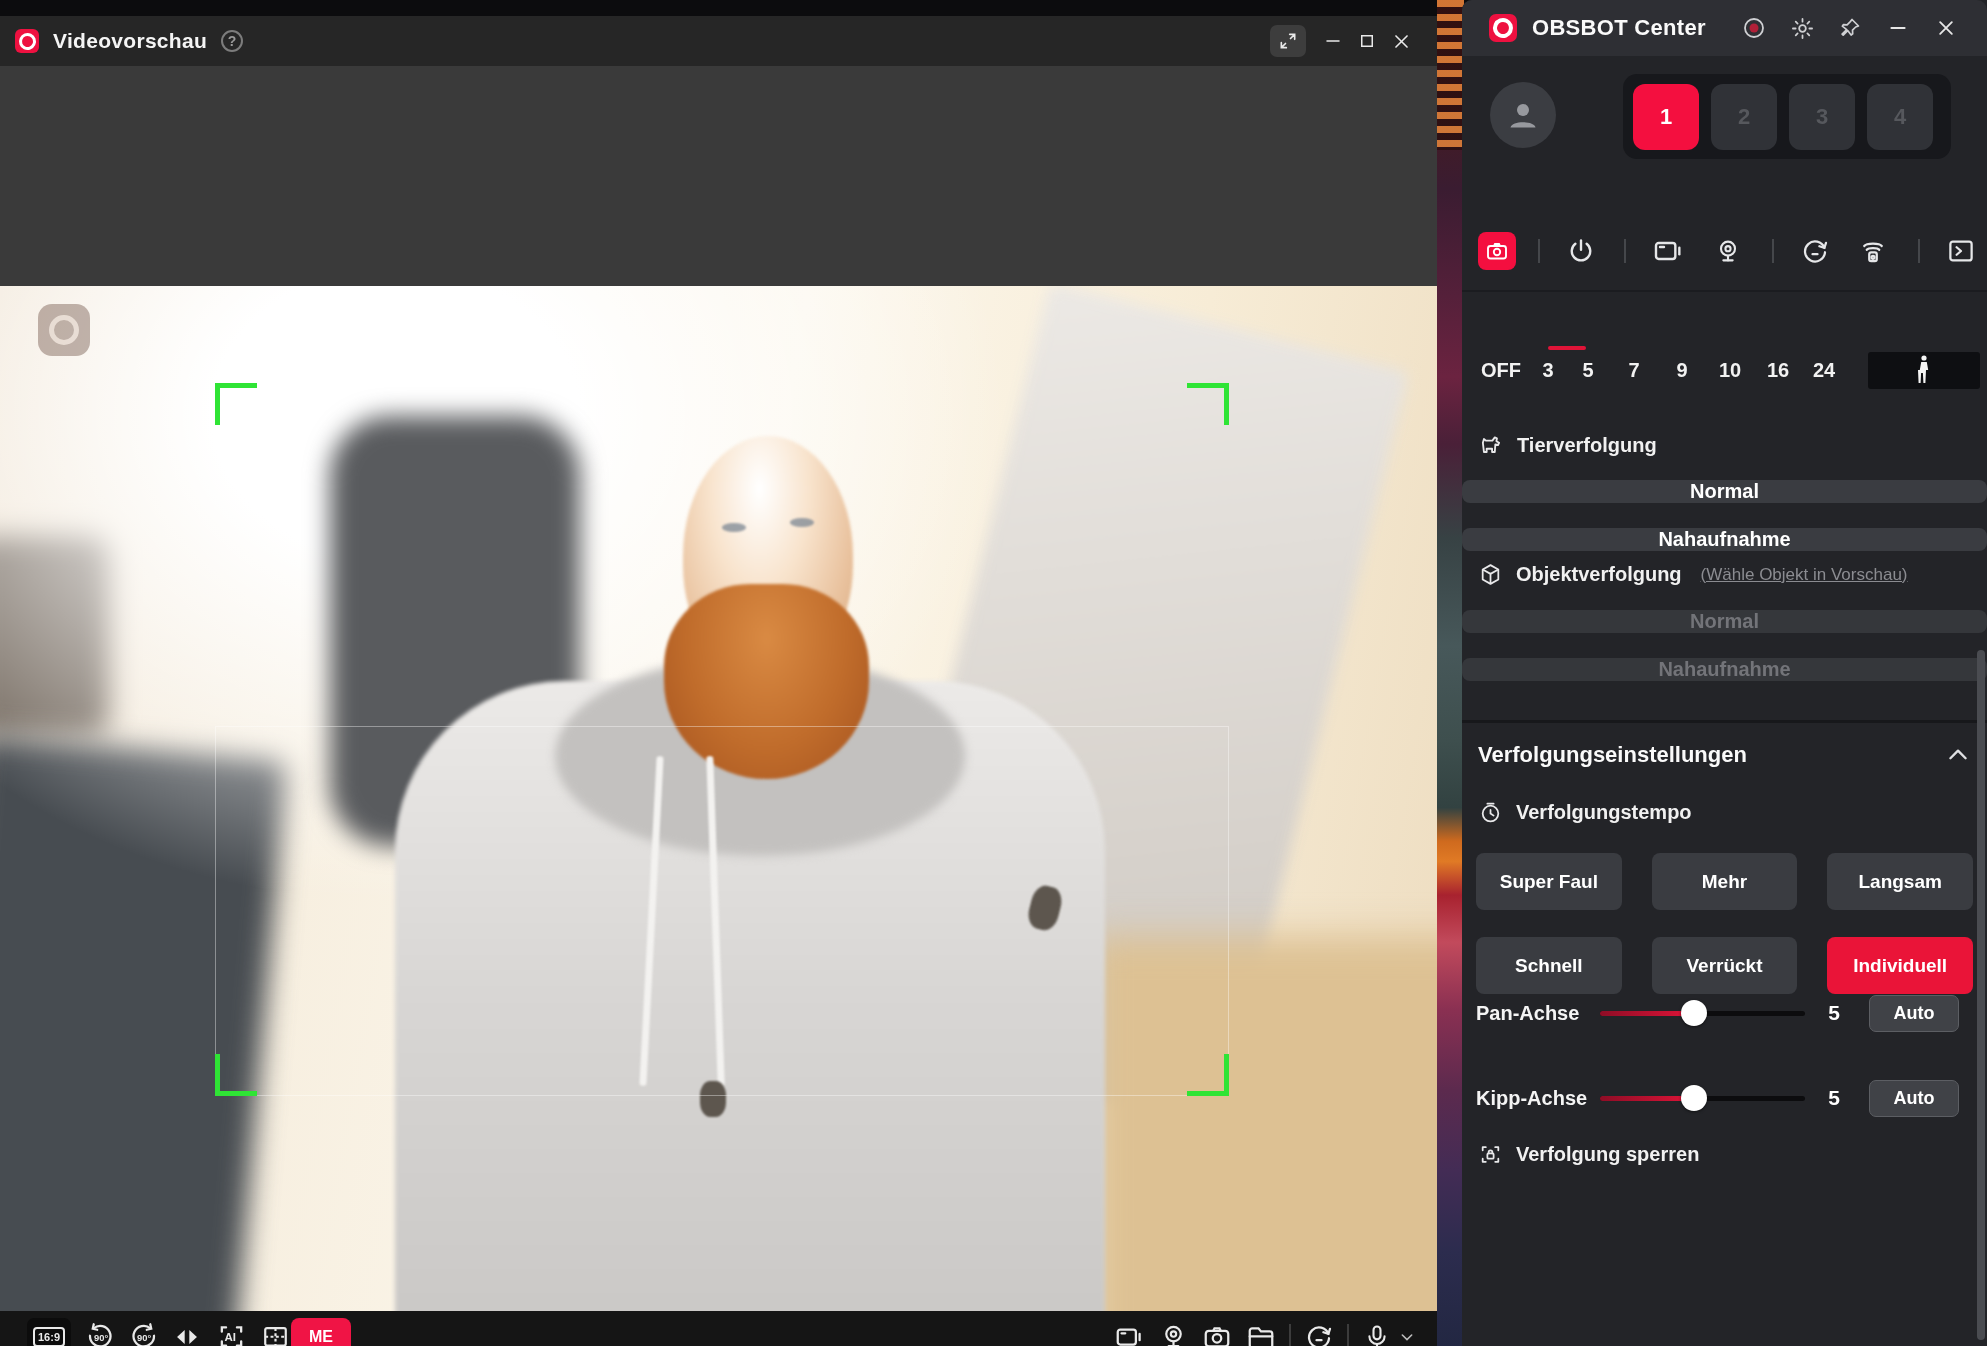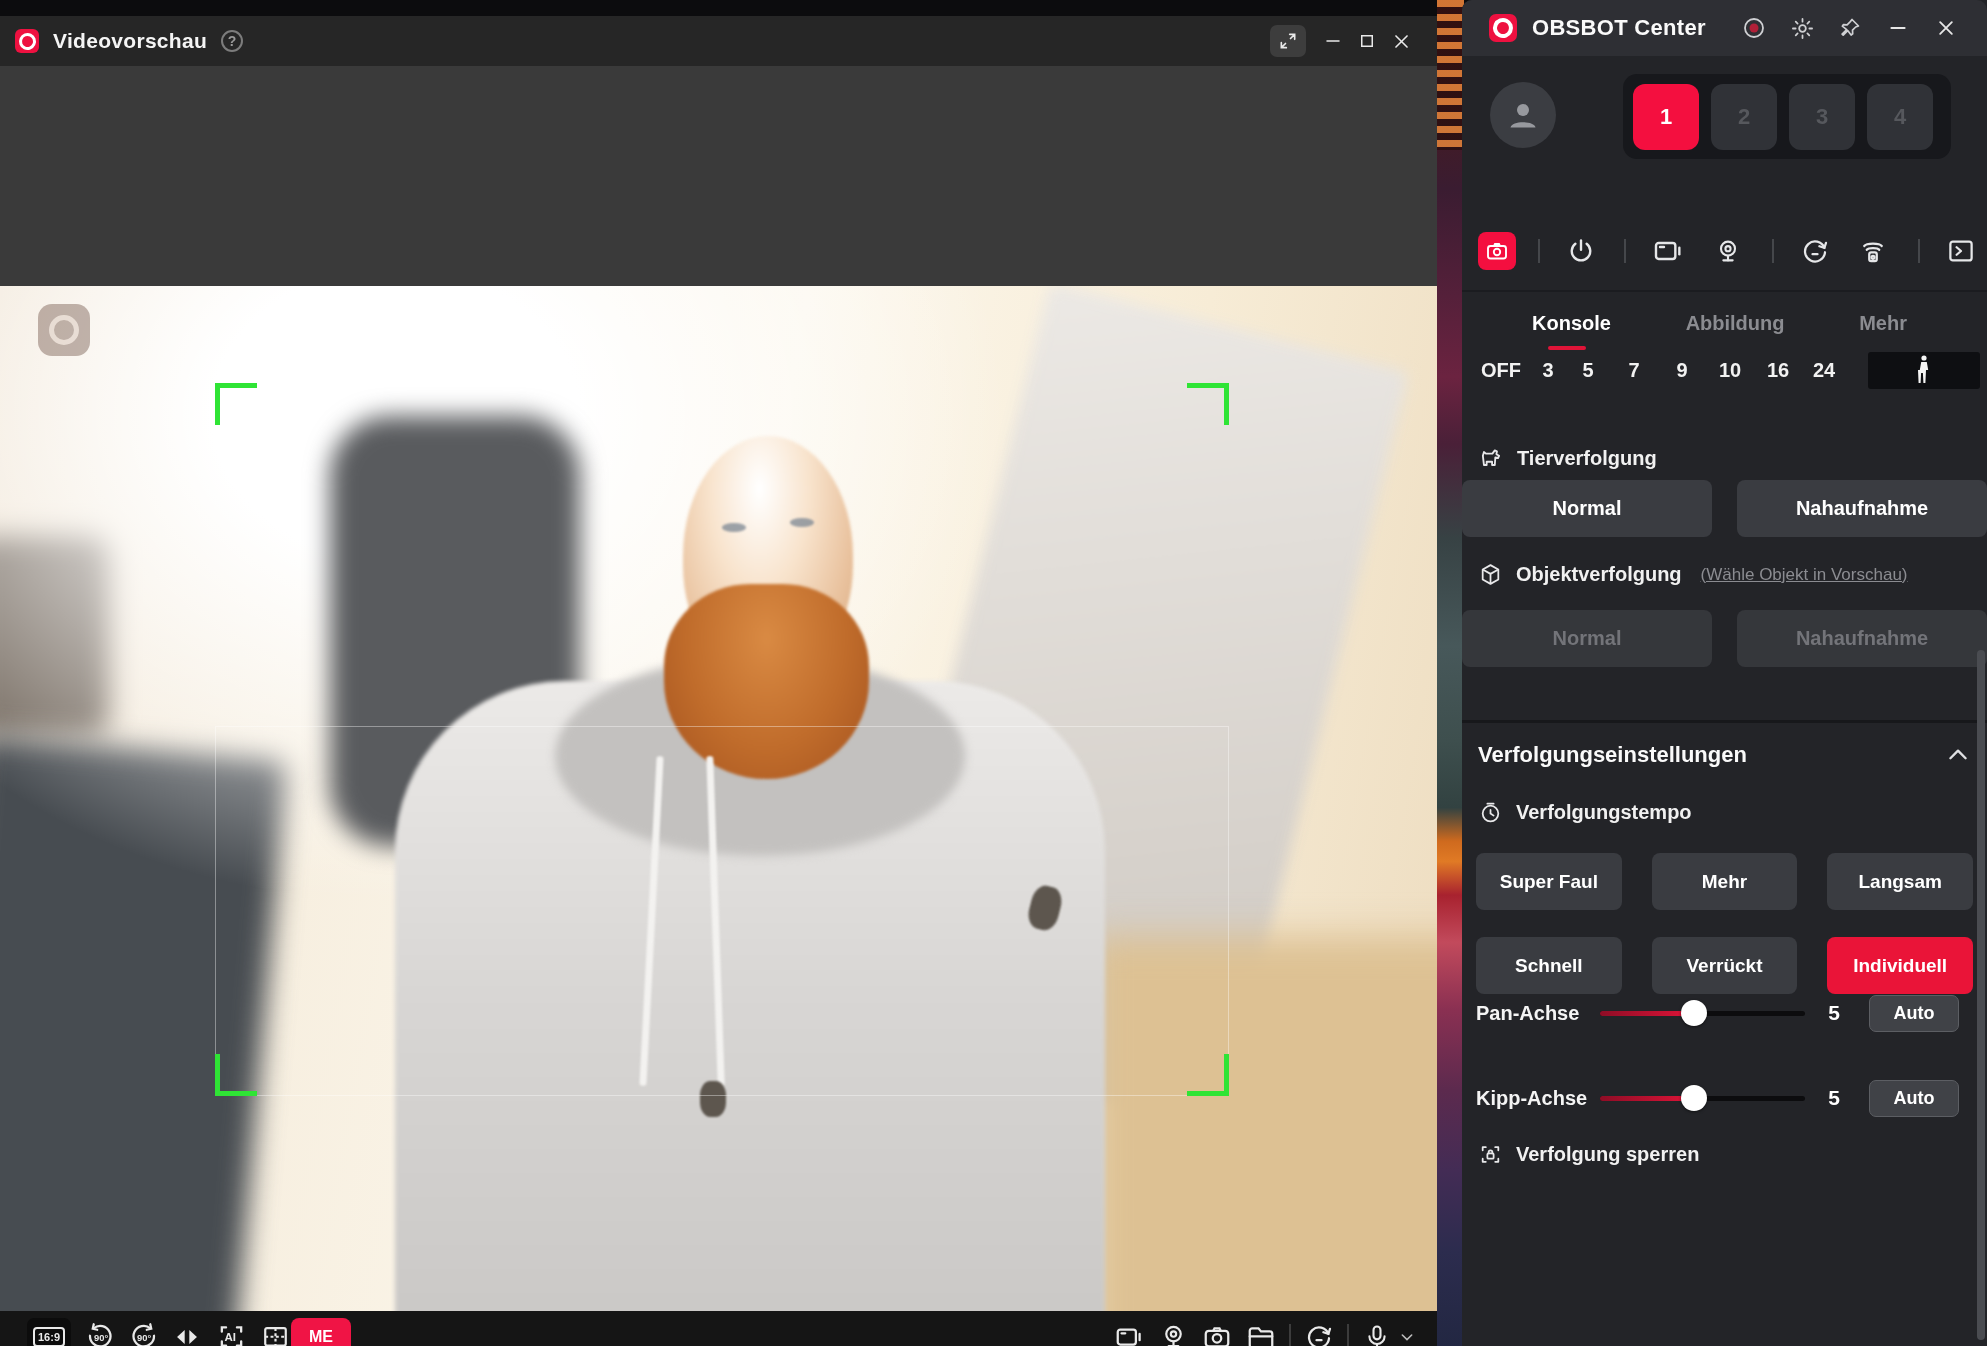--- a/index.html
+++ b/index.html
@@ -110,21 +110,21 @@
   .tab-underline { left:86px; top:346px; width:38px; height:4px; background:#e01438; border-radius:2px; }
 
   .zoomrow { left:0; top:350px; width:525px; height:40px; display:flex; align-items:center; padding-left:10px; }
   .zv { color:#f2f2f2; font-weight:bold; font-size:20px; text-align:center; }
   .zonebox { width:112px; height:37px; background:#0e0f12; border-radius:3px; margin-left:22px;
     display:flex; align-items:center; justify-content:center; }
 
   .seclabel { display:flex; align-items:center; gap:13px; color:#f1f1f1; font-size:20px; font-weight:600; }
   .hint { color:#8b8c91; font-size:17px; font-weight:normal; margin-left:6px;text-decoration:underline; }
 
-  .btnrow { display:flex; gap:25px; padding:0 0; }
+  .btnrow { display:flex; gap:25px; padding:0 0;flex-direction:column; }
   .gbtn { flex:1; height:57px; background:#3a3c41; border-radius:8px; color:#fff; font-size:20px; font-weight:600;
     display:flex; align-items:center; justify-content:center; }
   .gbtn.disabled { background:#35373b; color:#737479; }
   .gbtn.red { background:#ea1438; color:#fff; }
 
   .hr { left:0; top:720px; width:525px; height:3px; background:#17181b; }
 
   .sect-head { left:16px; top:742px; width:493px; display:flex; align-items:center; justify-content:space-between; }
   .sect-title { color:#fafafa; font-size:22px; font-weight:bold; }
 
@@ -412,45 +412,40 @@
           <div class="pdiv"></div>
         </div>
       <div class="ptool" style="margin-left:26px;">
         <svg width="30" height="30" viewBox="0 0 24 24" fill="none" stroke="#e6e7e9" stroke-width="1.8" stroke-linecap="round" stroke-linejoin="round">
           <rect x="3.5" y="4.5" width="17" height="15" rx="2"></rect>
             <path d="M8.5 9l3.5 3-3.5 3"></path>
         </svg>
       </div>
     </div>
 
-    <div class="abs tabs">
-      <div class="tab active">Konsole</div>
-      <div class="tab">Abbildung</div>
-      <div class="tab">Mehr</div>
-    </div>
     <div class="abs tab-underline"></div>
 
     <div class="abs zoomrow">
       <div class="zv" style="width:58px;">OFF</div>
       <div class="zv" style="width:36px;">3</div>
       <div class="zv" style="width:44px;">5</div>
       <div class="zv" style="width:48px;">7</div>
       <div class="zv" style="width:48px;">9</div>
       <div class="zv" style="width:48px;">10</div>
       <div class="zv" style="width:48px;">16</div>
       <div class="zv" style="width:44px;">24</div>
       <div class="zonebox">
         <svg width="24" height="32" viewBox="0 0 24 32" fill="#f5f5f5">
           <circle cx="12" cy="4" r="2.6"></circle>
             <path d="M9.2 8h5.6l1.4 8h-2.2l-.6 13h-2l-.5-10h-1.8l-.5 10h-2l-.6-13H7.8z"></path>
         </svg>
       </div>
     </div>
 
-    <div class="abs seclabel" style="left:16px; top:445px;">
+    <div class="abs seclabel" style="left:16px; top:432px;">
       <svg width="26" height="26" viewBox="0 0 24 24" fill="none" stroke="#e8e8ea" stroke-width="1.7" stroke-linecap="round" stroke-linejoin="round">
         <path d="M4.5 10l1-3.5 1.8 1.5h6l2.2-3 2 .8-.5 2.7 2.5 1.5-1 2-2.5-.5-.5 7h-2.5v-3h-5v3H5.5z"></path>
       </svg>
       <span>Tierverfolgung</span>
     </div>
     <div class="abs btnrow" style="left:0; top:480px; width:525px;">
       <div class="gbtn">Normal</div>
       <div class="gbtn">Nahaufnahme</div>
     </div>
 

